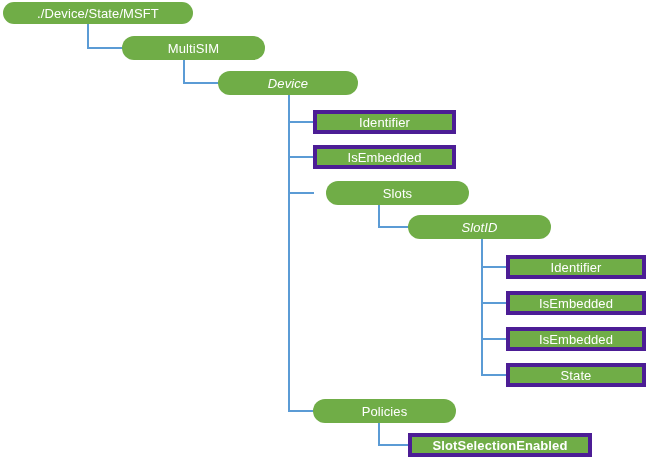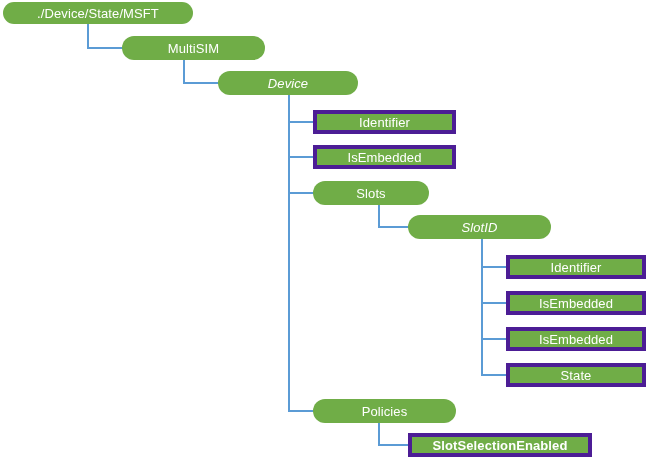--- a/index.html
+++ b/index.html
@@ -85,21 +85,21 @@
   <div class="node rounded" style="left:3px; top:2px; width:190px; height:22px;">./Device/State/MSFT</div>
 
   <div class="node rounded" style="left:122px; top:36px; width:143px; height:24px;">MultiSIM</div>
 
   <div class="node rounded italic" style="left:218px; top:71px; width:140px; height:24px;">Device</div>
 
   <div class="node rect" style="left:313px; top:110px; width:143px; height:24px;">Identifier</div>
 
   <div class="node rect" style="left:313px; top:145px; width:143px; height:24px;">IsEmbedded</div>
 
-  <div class="node rounded" style="left:313px; top:181px; width:116px; height:24px;">Slots</div>
+  <div class="node rounded" style="left:326px; top:181px; width:143px; height:24px;">Slots</div>
 
   <div class="node rounded italic" style="left:408px; top:215px; width:143px; height:24px;">SlotID</div>
 
   <div class="node rect" style="left:506px; top:255px; width:140px; height:24px;">Identifier</div>
 
   <div class="node rect" style="left:506px; top:291px; width:140px; height:24px;">IsEmbedded</div>
 
   <div class="node rect" style="left:506px; top:327px; width:140px; height:24px;">IsEmbedded</div>
 
   <div class="node rounded" style="left:313px; top:399px; width:143px; height:24px;">Policies</div>

